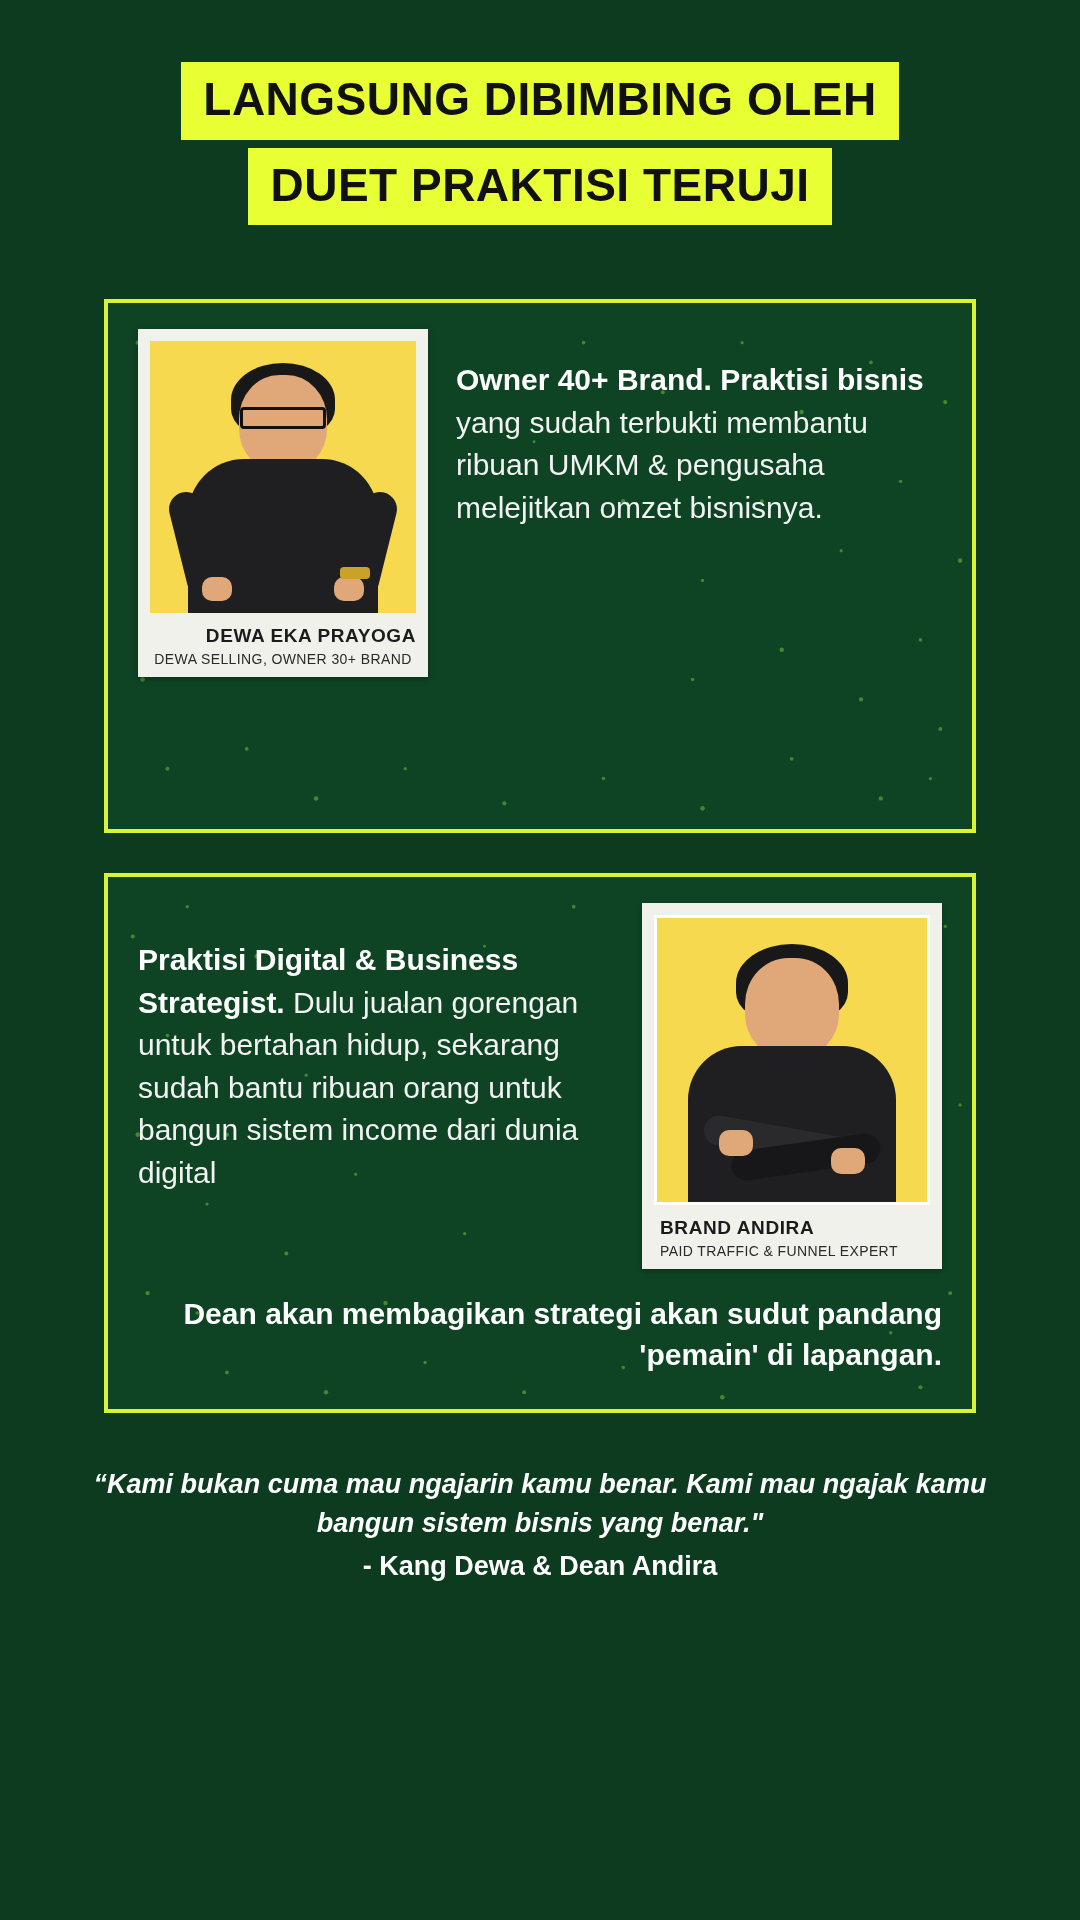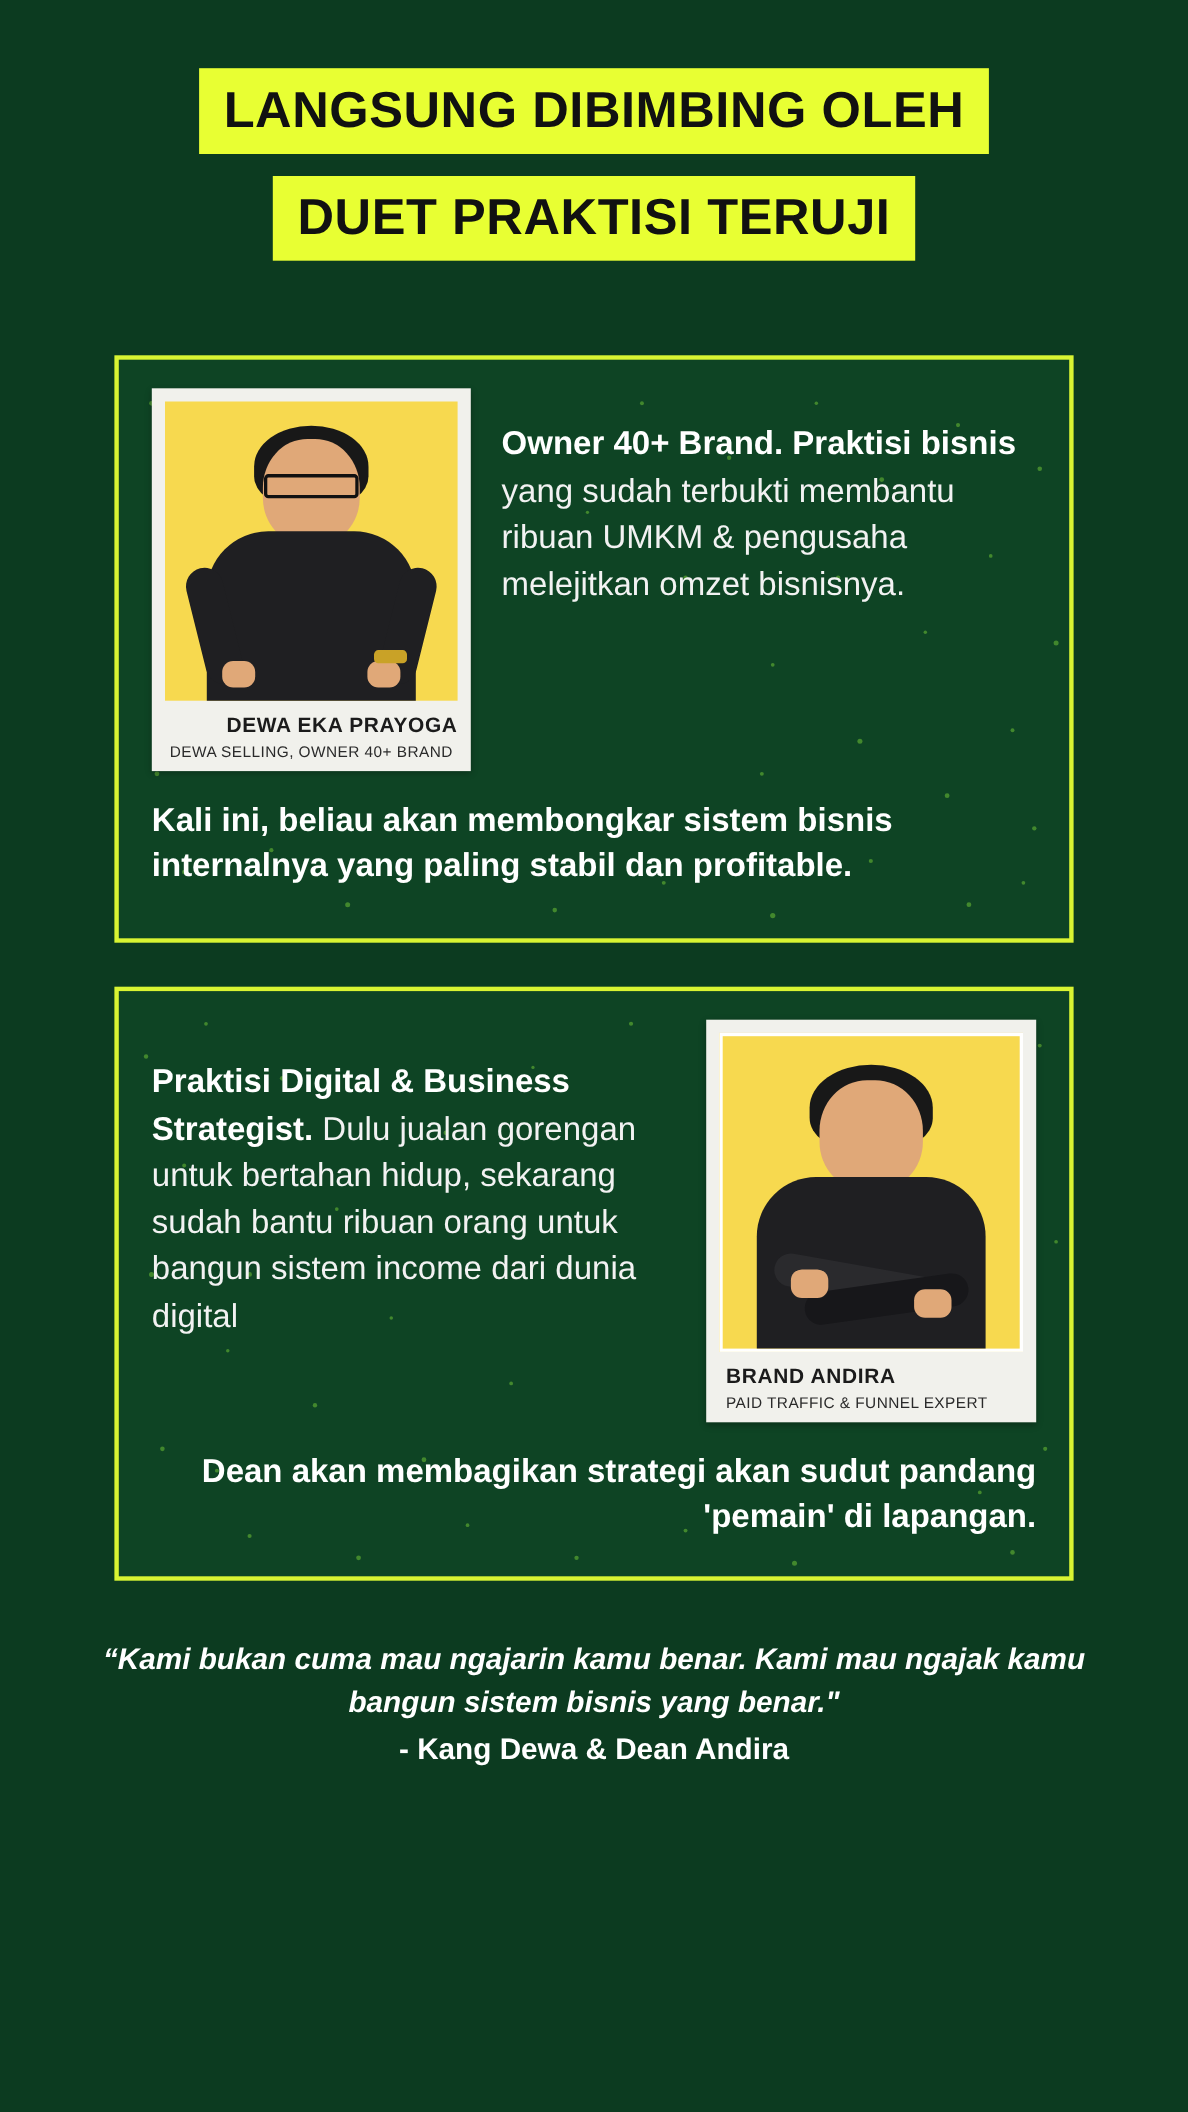--- a/index.html
+++ b/index.html
@@ -28,21 +28,21 @@
   }
   .headline-line {
     display: inline-block;
     background: #e8ff33;
     color: #111;
     font-weight: bold;
     font-size: 46px;
     letter-spacing: 0.5px;
     line-height: 1.12;
     padding: 12px 22px 14px 22px;
-    margin-bottom: 18px;
+    margin-bottom: 6px;
     text-transform: uppercase;
   }
   .headline-line.second { margin-top: 2px; }
 
   
   .card {
     position: relative;
     margin: 0 auto;
     width: 872px;
     border: 4px solid #d9f432;
@@ -263,29 +263,28 @@
               <div class="glasses"></div>
               <div class="p-body"></div>
               <div class="p-arm arm-l"></div>
               <div class="p-arm arm-r"></div>
               <div class="p-skin hand-l"></div>
               <div class="p-skin hand-r"></div>
               <div class="watch"></div>
             </div>
           </div>
           <div class="name">DEWA EKA PRAYOGA</div>
-          <div class="role">DEWA SELLING, OWNER 40+ BRAND</div>
+          <div class="role">DEWA SELLING, OWNER 30+ BRAND</div>
         </div>
 
         <div class="bio">
           <strong>Owner 40+ Brand. Praktisi bisnis</strong><span class="thin"> yang sudah terbukti membantu ribuan UMKM &amp; pengusaha melejitkan omzet bisnisnya.</span>
         </div>
       </div>
 
-      <div class="kicker">Kali ini, beliau akan membongkar sistem bisnis internalnya yang paling stabil dan profitable.</div>
     </div>
   </div>
 
   <div class="card" id="card-two">
     <svg class="speckle" viewBox="0 0 872 540" preserveAspectRatio="none">
       <g fill="#7fd63a" opacity="0.55">
         <circle cx="25" cy="60" r="2"></circle>
           <circle cx="80" cy="30" r="1.7"></circle>
           <circle cx="150" cy="80" r="2.2"></circle>
         <circle cx="60" cy="160" r="1.8"></circle>

